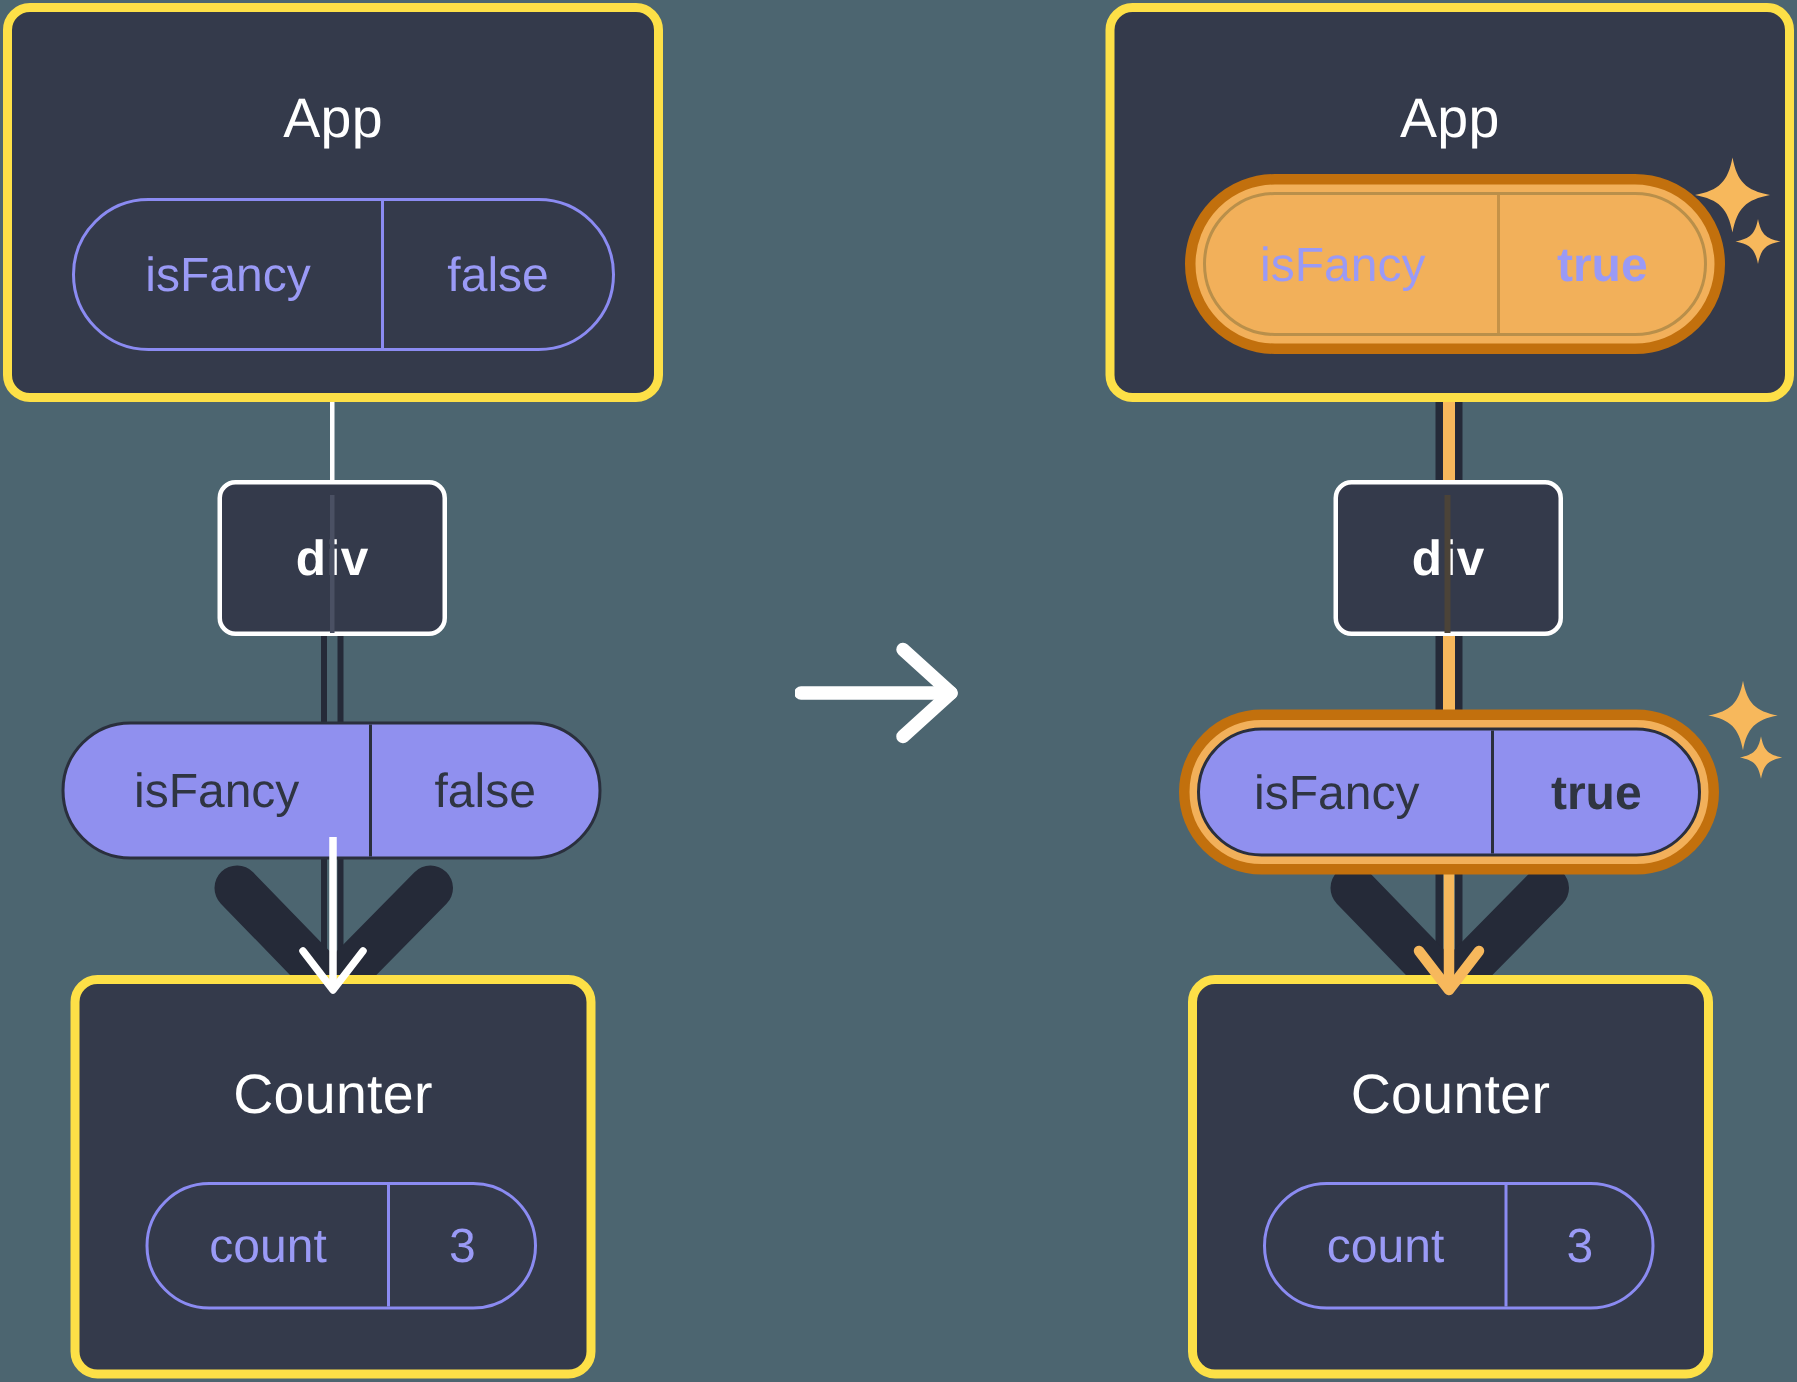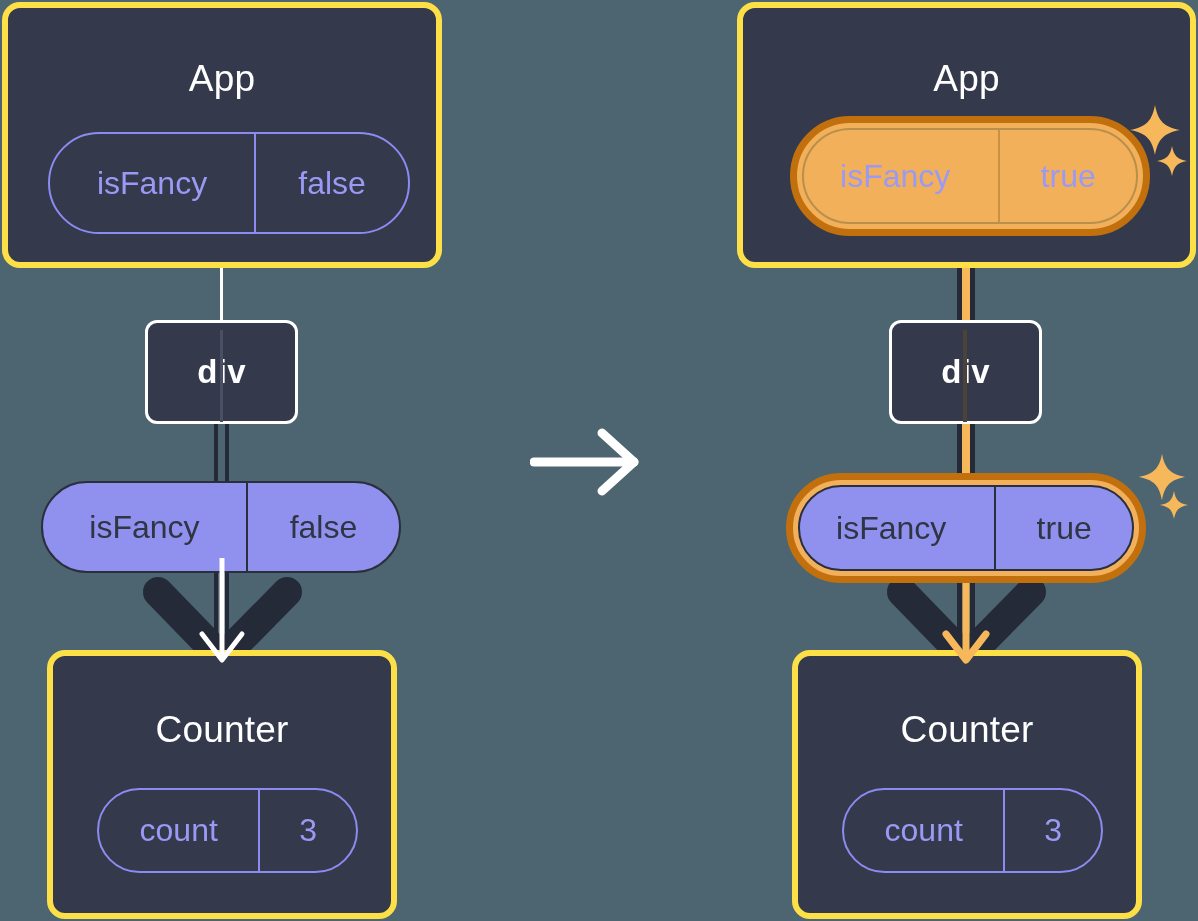--- a/index.html
+++ b/index.html
@@ -69,21 +69,21 @@
 
   
   .pill.solid{
     border:2px solid #2a2f3d;
     border-radius:999px;
     background:#9090ef;
   }
   .pill.solid .half{color:#2f3542;font-size:32px;font-weight:400;}
   .pill.solid .half.right{border-left:2px solid #2a2f3d;}
 
-  .pill .half.bold{font-weight:400;margin-left:12px;}
+  .pill .half.bold{font-weight:700;margin-left:12px;}
 
   
   .ringwrap{
     position:absolute;
     z-index:8;
     border-radius:999px;
     box-sizing:border-box;
     border:7px solid #c2700d;
     background:#f2b05a;
     padding:5px;

